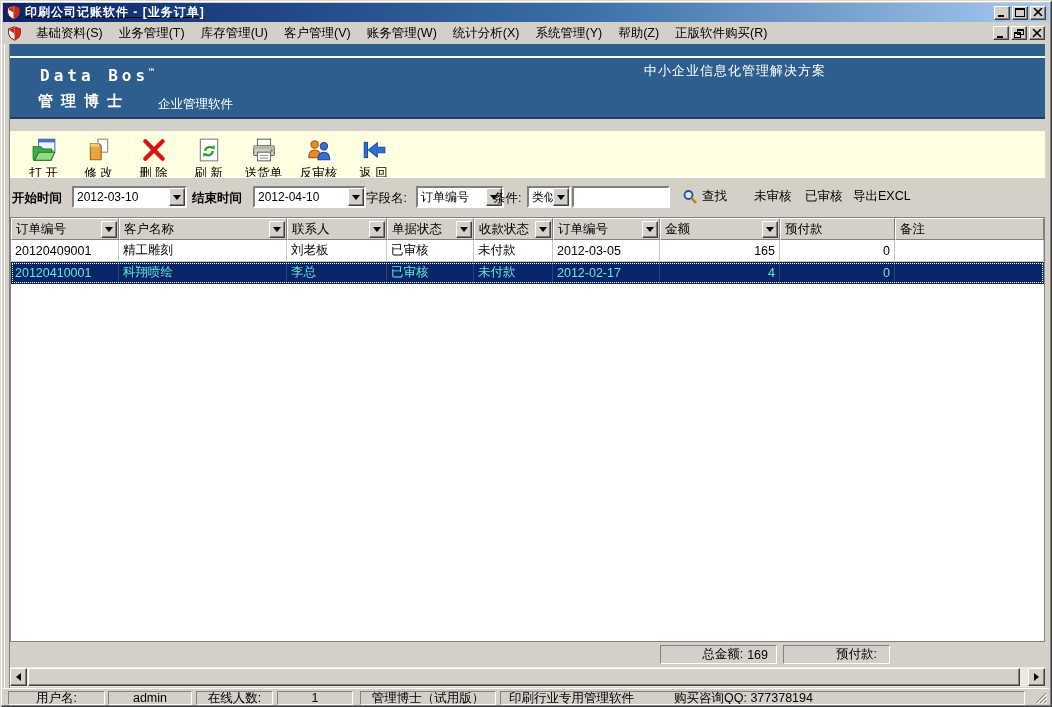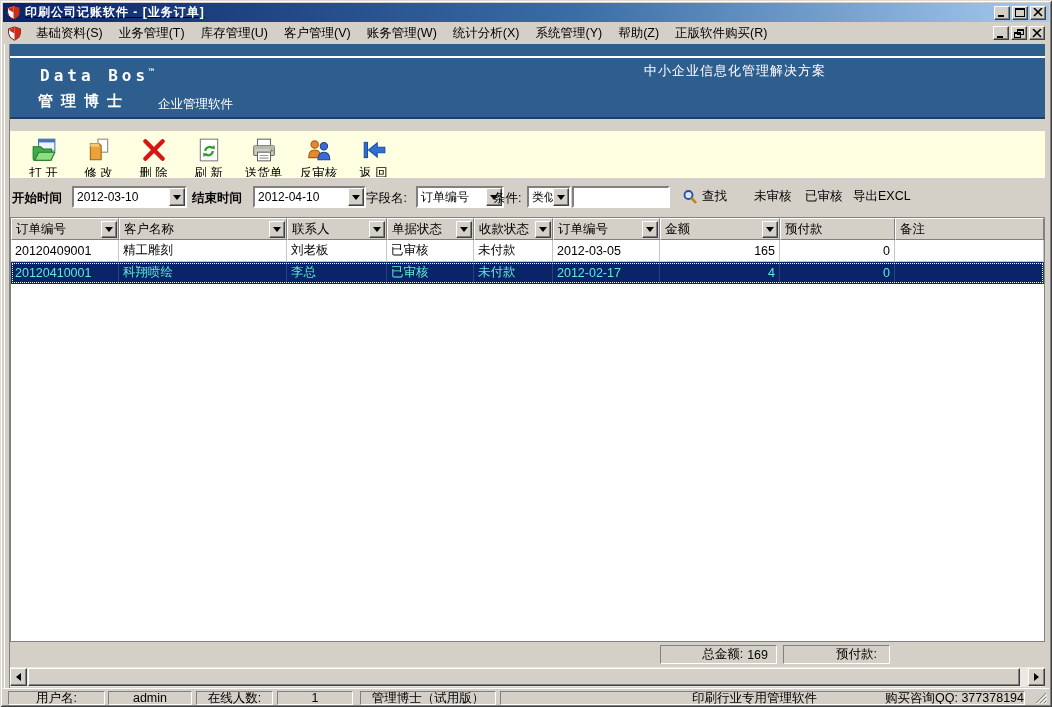--- a/index.html
+++ b/index.html
@@ -131,21 +131,21 @@
     position: absolute; left: 18px; top: 1px; width: 992px; height: 18px; background: #d4d0c8;
     border: 1px solid; border-color: #fff #404040 #404040 #fff; box-shadow: inset -1px -1px 0 #808080;
   }
   
   .statusbar { position: absolute; left: 3px; top: 688px; right: 3px; height: 17px; background: #d4d0c8; border-top: 1px solid #fff; font-size: 12.5px; }
   .sp {
     position: absolute; top: 2px; height: 14px; background: #d4d0c8;
     border: 1px solid; border-color: #808080 #fff #fff #808080;
     display: flex; align-items: center; justify-content: center; overflow: hidden; white-space: nowrap;
   }
-  .sp.leftal { justify-content: flex-end; padding-left: 8px; gap: 28px; }
+  .sp.leftal { justify-content: flex-start; padding-left: 8px; }
   .qq-gap { margin-left: 40px; }
   .grip { position: absolute; right: 2px; top: 2px; width: 13px; height: 13px; }
   svg { display: block; }
 </style>
 </head>
 <body>
 
 <div class="window">
 
   <div class="titlebar">

